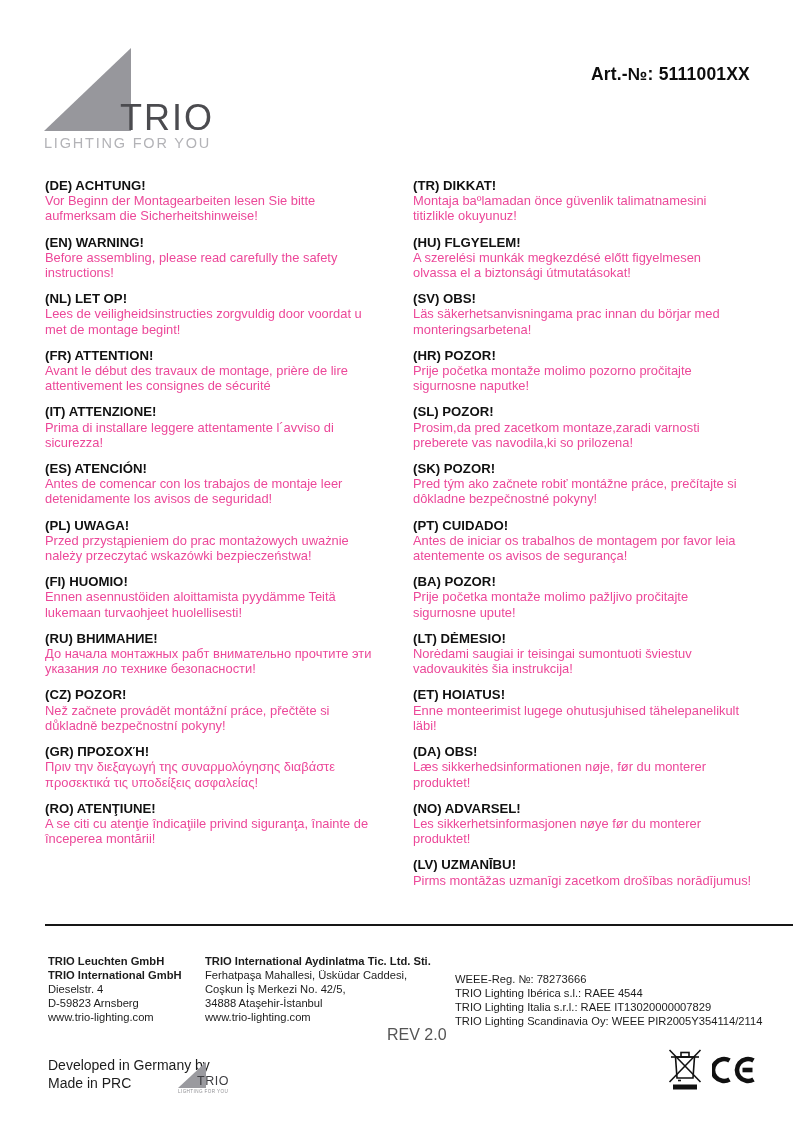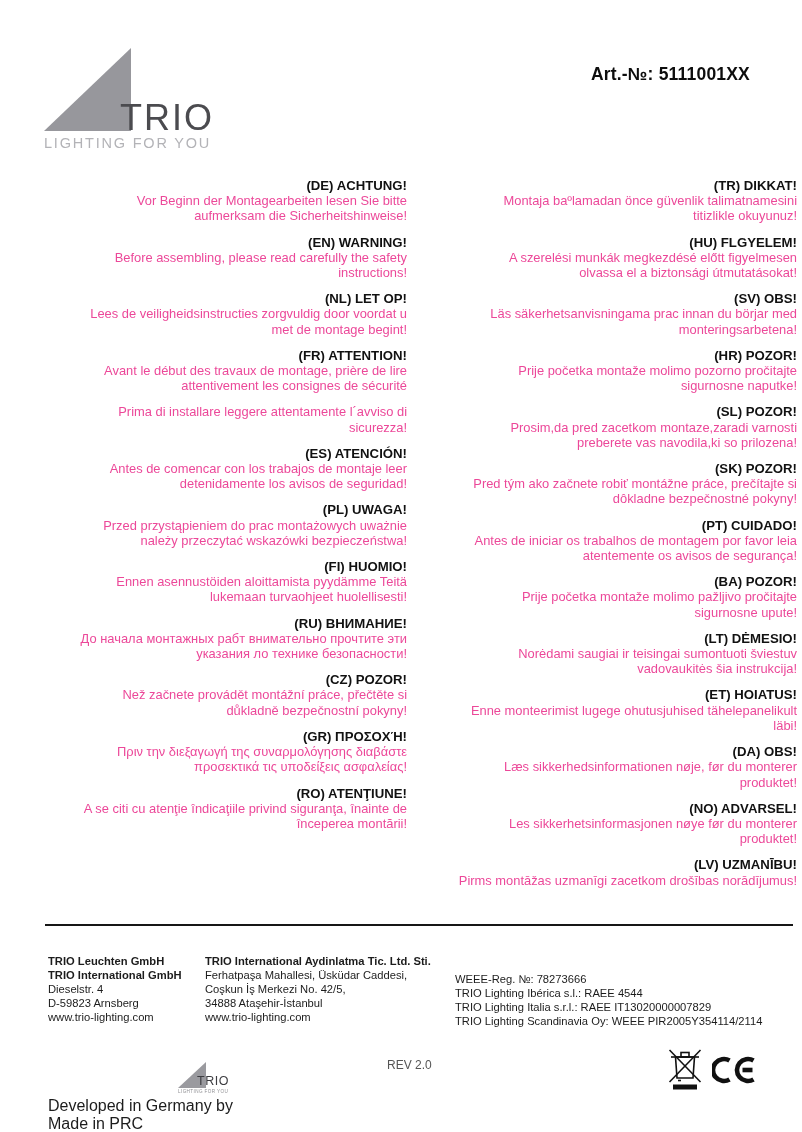--- a/index.html
+++ b/index.html
@@ -27,44 +27,44 @@
     font-size:14.5px;letter-spacing:1.8px;color:#b3b3b7;white-space:nowrap;
   }
   .art-no{
     position:absolute;top:64px;right:52px;
     font-size:17.5px;font-weight:700;letter-spacing:0.2px;color:#0d0d0d;
   }
   
   .wcol{position:absolute;top:178px;}
   .wcol-left{left:45px;width:362px;}
   .wcol-right{left:413px;width:384px;}
-  .wblock{margin:0 0 11px 0;text-align:right;}
+  .wblock{margin:0 0 11px 0;}
   .whead{
     margin:0;font-size:13.2px;font-weight:700;line-height:15.2px;color:#111;
   }
   .wbody{
     margin:0;font-size:12.9px;line-height:15.2px;color:#ec4899;
     white-space:pre-line;
   }
   
   .divider{
     position:absolute;left:45px;top:924px;width:748px;height:2px;background:#161616;
   }
   .addr{position:absolute;font-size:11.2px;line-height:14px;color:#1c1c1c;}
   .addr-1{left:48px;top:954px;}
   .addr-2{left:205px;top:954px;}
   .addr-3{left:455px;top:972px;}
   .addr .b{font-weight:700;}
   .origin{
     position:absolute;left:48px;top:1057px;
-    font-size:16px;line-height:17.5px;color:#1c1c1c;margin-top:40px;
+    font-size:14px;line-height:17.5px;color:#1c1c1c;
   }
   .rev{
-    position:absolute;left:387px;top:1058px;
-    font-size:12px;color:#555;text-align:center;
+    position:absolute;left:387px;top:1026px;
+    font-size:16px;color:#555;text-align:center;
   }
   
   .mini-logo{position:absolute;left:176px;top:1058px;width:56px;height:40px;}
   .mini-tri{
     position:absolute;left:2px;top:4px;width:28px;height:26px;background:#9a9a9f;
     clip-path:polygon(100% 0,100% 100%,0 100%);
   }
   .mini-name{position:absolute;left:21px;top:16px;font-size:12.5px;color:#3c3c40;letter-spacing:0.5px;}
   .mini-tag{position:absolute;left:2px;top:31px;font-size:4.6px;letter-spacing:0.4px;color:#909094;white-space:nowrap;}
   
@@ -96,20 +96,21 @@
       <h3 class="whead">(NL) LET OP!</h3>
       <p class="wbody">Lees de veiligheidsinstructies zorgvuldig door voordat u
 met de montage begint!</p>
     </div>
     <div class="wblock">
       <h3 class="whead">(FR) ATTENTION!</h3>
       <p class="wbody">Avant le début des travaux de montage, prière de lire
 attentivement les consignes de sécurité</p>
     </div>
     <div class="wblock">
+      <h3 class="whead">(IT) ATTENZIONE!</h3>
       <p class="wbody">Prima di installare leggere attentamente l´avviso di
 sicurezza!</p>
     </div>
     <div class="wblock">
       <h3 class="whead">(ES) ATENCIÓN!</h3>
       <p class="wbody">Antes de comencar con los trabajos de montaje leer
 detenidamente los avisos de seguridad!</p>
     </div>
     <div class="wblock">
       <h3 class="whead">(PL) UWAGA!</h3>

